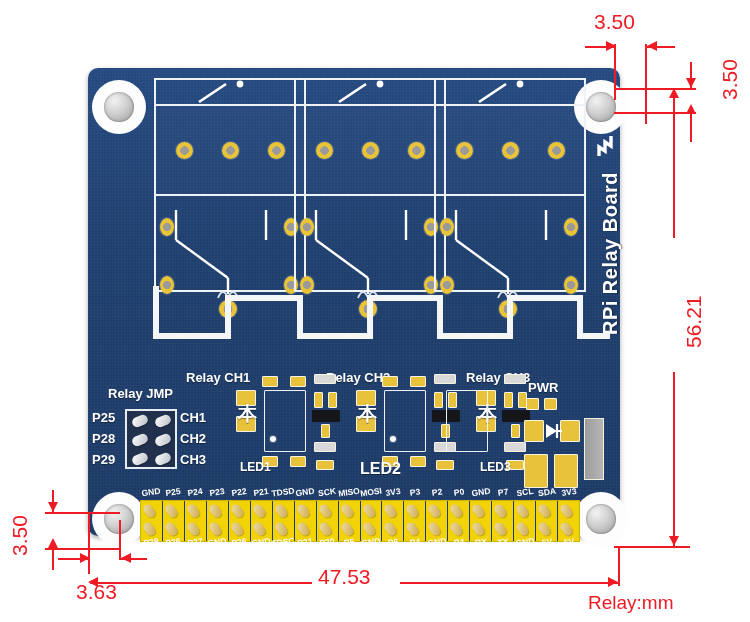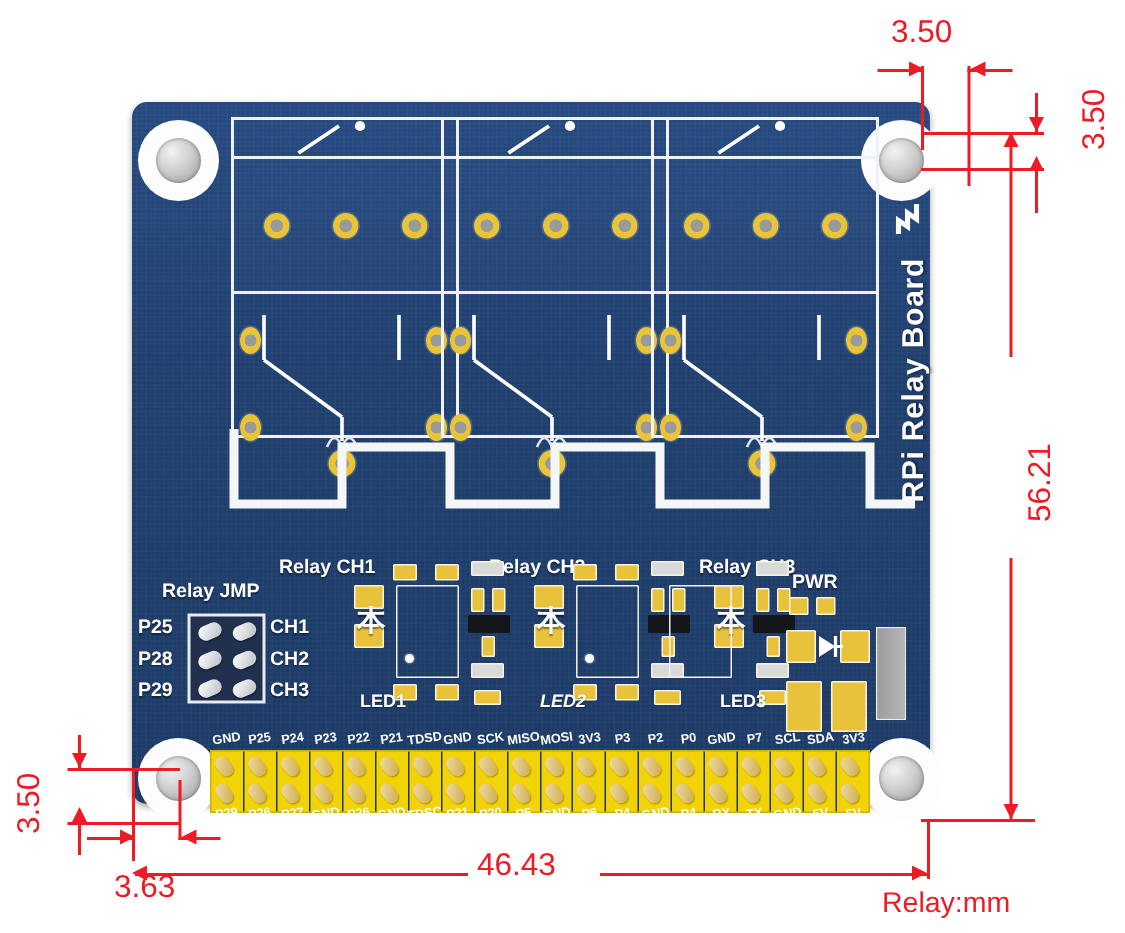--- a/index.html
+++ b/index.html
@@ -232,21 +232,21 @@
   <div class="smd" style="left:322px;top:308px;width:16px;height:11px;"></div>
   <div class="smd" style="left:294px;top:388px;width:16px;height:11px;"></div>
   <div class="smd" style="left:322px;top:388px;width:16px;height:11px;"></div>
   <div class="smd tiny" style="left:346px;top:306px;width:22px;height:10px;"></div>
   <div class="smd" style="left:346px;top:324px;width:9px;height:16px;"></div>
   <div class="smd" style="left:360px;top:324px;width:9px;height:16px;"></div>
   <div class="blackpart" style="left:344px;top:342px;width:28px;height:12px;"></div>
   <div class="smd" style="left:353px;top:356px;width:9px;height:14px;"></div>
   <div class="smd tiny" style="left:346px;top:374px;width:22px;height:10px;"></div>
   <div class="smd" style="left:348px;top:392px;width:18px;height:10px;"></div>
-  <div class="silk" style="left:272px;top:392px;font-size:12px;font-style:italic;">LED2</div>
+  <div class="silk" style="left:272px;top:392px;font-size:16px;">LED2</div>
 
   <div class="smd" style="left:388px;top:322px;width:20px;height:16px;"></div>
   <div class="smd" style="left:388px;top:348px;width:20px;height:16px;"></div>
   <div class="silk" style="left:390px;top:333px;font-size:19px;font-family:'DejaVu Sans',sans-serif;">本</div>
   <div class="smd" style="left:358px;top:322px;width:42px;height:62px;background:transparent;border:1.6px solid #eef2f7;"></div>
   <div class="smd tiny" style="left:416px;top:306px;width:22px;height:10px;"></div>
   <div class="smd" style="left:416px;top:324px;width:9px;height:16px;"></div>
   <div class="smd" style="left:430px;top:324px;width:9px;height:16px;"></div>
   <div class="blackpart" style="left:414px;top:342px;width:28px;height:12px;"></div>
   <div class="smd" style="left:423px;top:356px;width:9px;height:14px;"></div>
@@ -426,20 +426,20 @@
 <div class="arw u" style="left:48px;top:538px;"></div>
 
 <div class="dtext" style="left:76px;top:580px;">3.63</div>
 <div class="dim dimv" style="left:88px;top:512px;height:62px;"></div>
 <div class="dim dimv" style="left:119px;top:520px;height:40px;"></div>
 <div class="dim dimh" style="left:58px;top:558px;width:32px;"></div>
 <div class="dim dimh" style="left:119px;top:558px;width:28px;"></div>
 <div class="arw r" style="left:80px;top:553px;"></div>
 <div class="arw l" style="left:121px;top:553px;"></div>
 
-<div class="dtext" style="left:318px;top:565px;">46.43</div>
+<div class="dtext" style="left:318px;top:565px;">47.53</div>
 <div class="dim dimh" style="left:90px;top:582px;width:222px;"></div>
 <div class="dim dimh" style="left:400px;top:582px;width:218px;"></div>
 <div class="arw l" style="left:88px;top:577px;"></div>
 <div class="arw r" style="left:608px;top:577px;"></div>
 <div class="dim dimv" style="left:618px;top:546px;height:40px;"></div>
 
 <div class="dtext" style="left:588px;top:592px;font-size:19px;">Relay:mm</div>
 
 </body></html>

